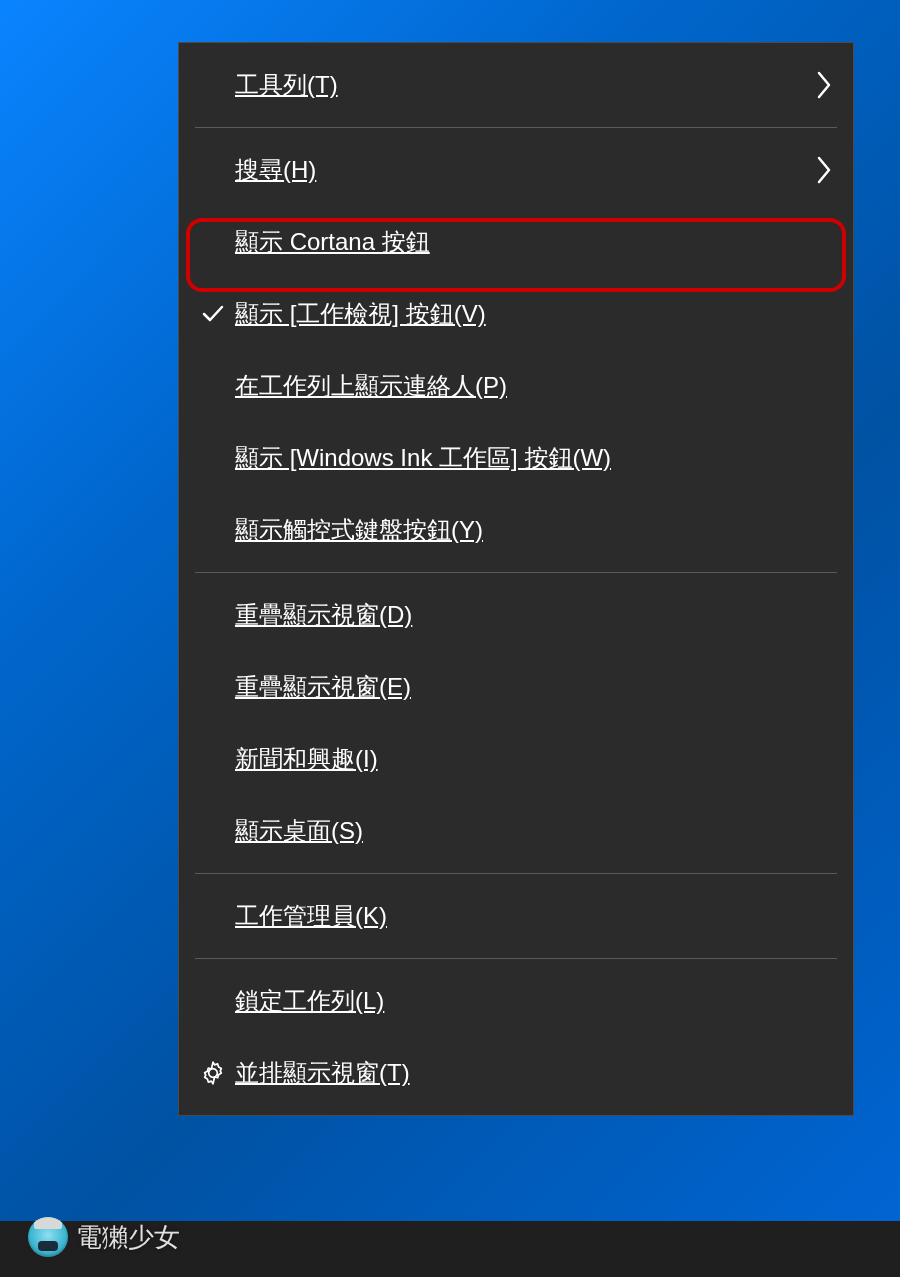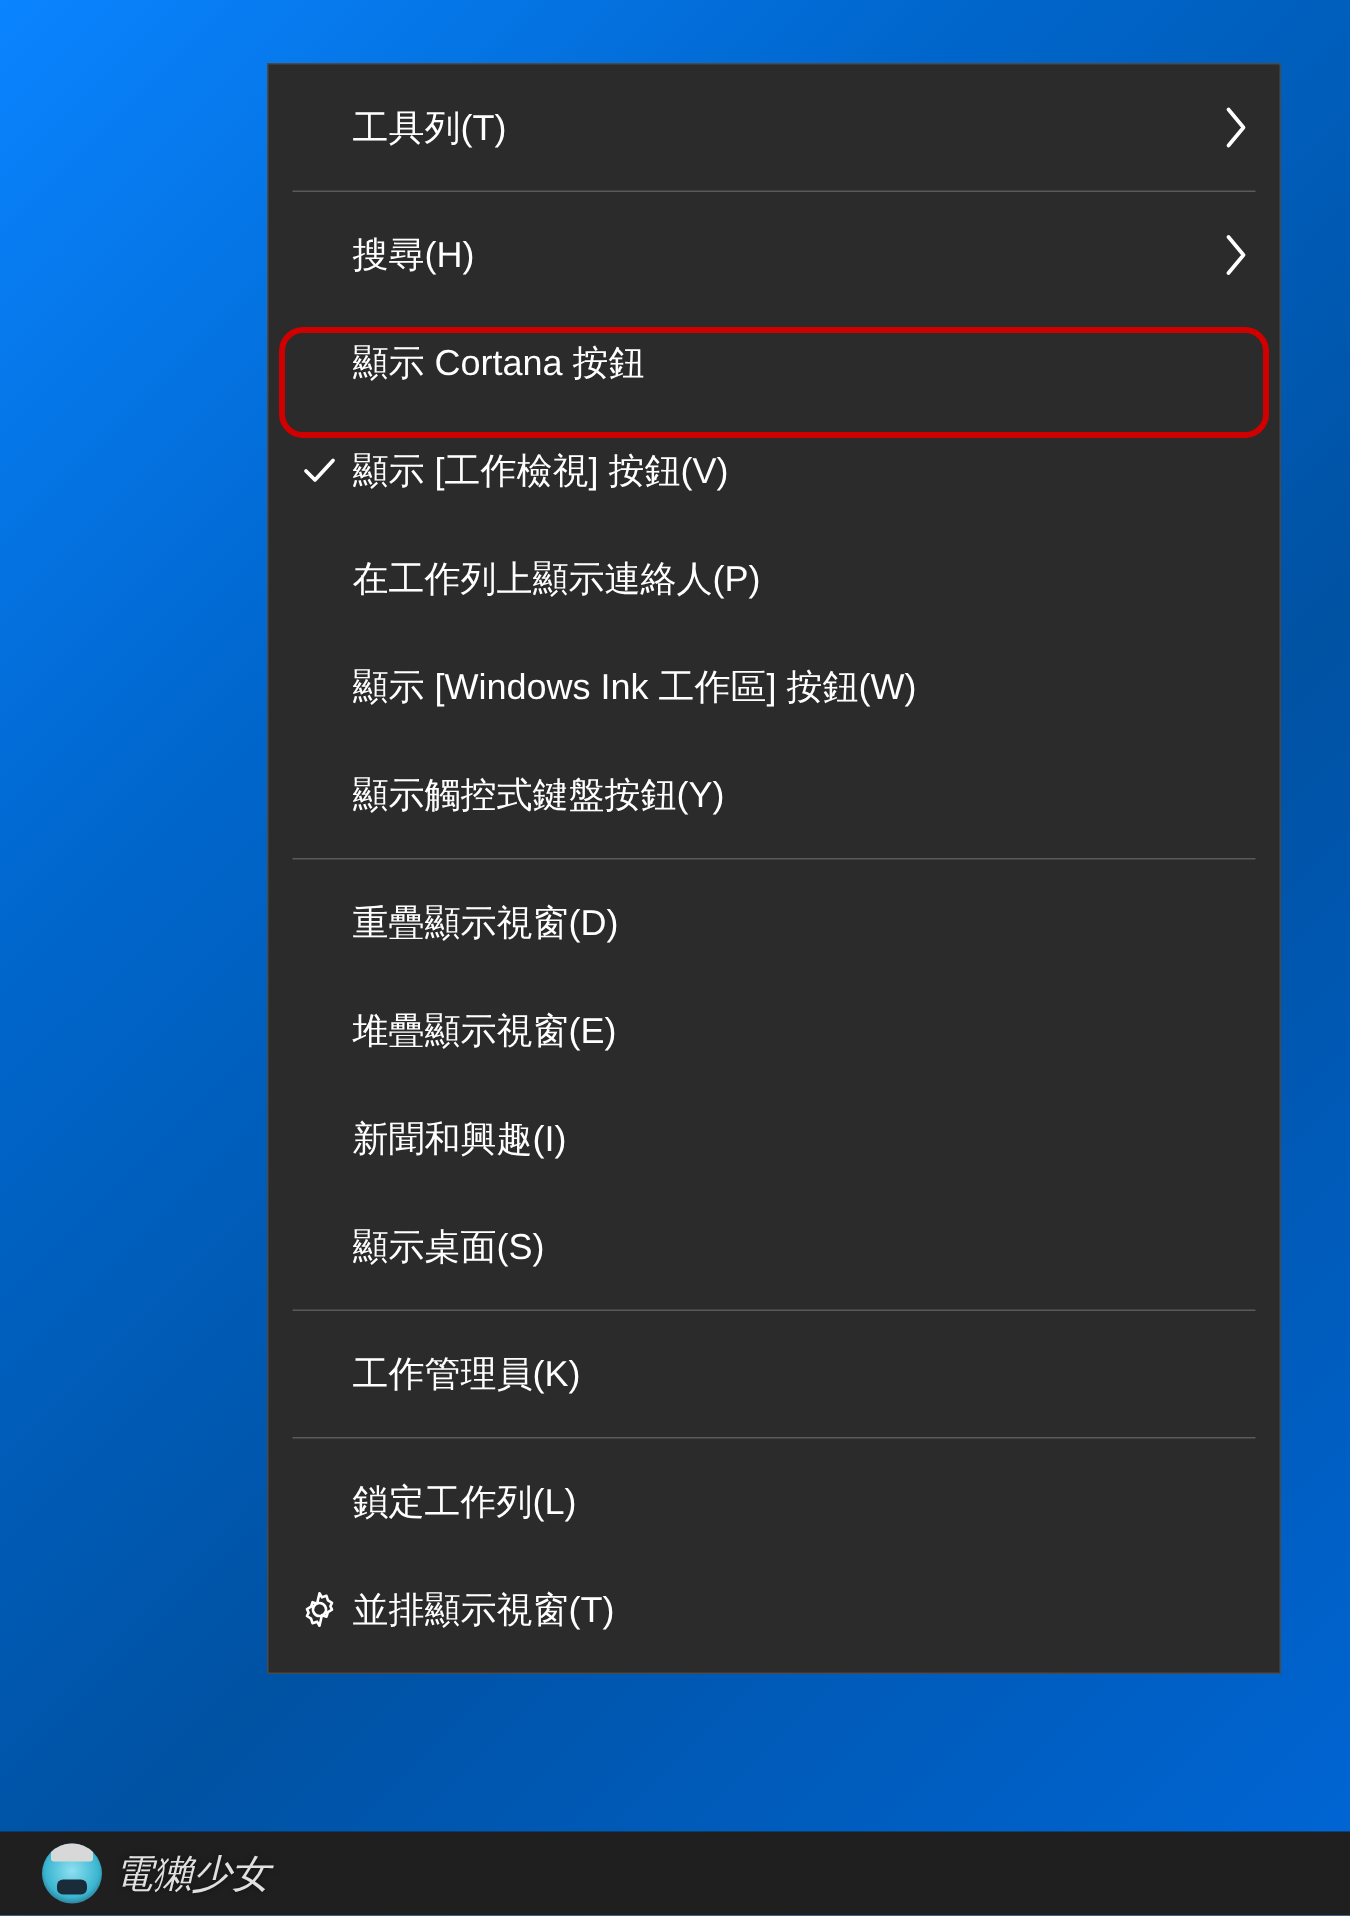--- a/index.html
+++ b/index.html
@@ -26,20 +26,21 @@
     .context-menu {
       position: absolute;
       top: 42px;
       left: 178px;
       width: 676px;
       background: #2b2b2b;
       border: 1px solid #4a4a4a;
       color: #ffffff;
       font-size: 24px;
       padding: 6px 0;
+      text-decoration: underline;
     }
     .menu-item {
       display: flex;
       align-items: center;
       height: 72px;
       padding: 0 20px 0 16px;
       position: relative;
       cursor: default;
     }
     .menu-item .icon-slot {
@@ -69,29 +70,28 @@
       border: 4px solid #d00000;
       border-radius: 16px;
       pointer-events: none;
       left: 186px;
       top: 218px;
       width: 660px;
       height: 74px;
     }
     .watermark {
       position: absolute;
-      bottom: 8px;
+      bottom: 20px;
       left: 28px;
       color: #e0e0e0;
       font-size: 26px;
       display: flex;
       align-items: center;
       gap: 8px;
       text-shadow: 0 0 4px rgba(0,0,0,0.5);
-      font-style: italic;
     }
     .watermark .wm-icon {
       width: 40px;
       height: 40px;
       border-radius: 50%;
       background: radial-gradient(circle at 50% 45%, #8de0f0 0%, #3ab5d1 60%, #1a2b3a 100%);
       display: flex;
       align-items: center;
       justify-content: center;
       position: relative;
@@ -174,21 +174,21 @@
 
   <div class="separator"></div>
 
   <div class="menu-item">
     <span class="icon-slot"></span>
     <span class="label">重疊顯示視窗(D)</span>
   </div>
 
   <div class="menu-item">
     <span class="icon-slot"></span>
-    <span class="label">堆疊顯示視窗(E)</span>
+    <span class="label">重疊顯示視窗(E)</span>
   </div>
 
   <div class="menu-item">
     <span class="icon-slot"></span>
     <span class="label">新聞和興趣(I)</span>
   </div>
 
   <div class="menu-item">
     <span class="icon-slot"></span>
     <span class="label">顯示桌面(S)</span>

